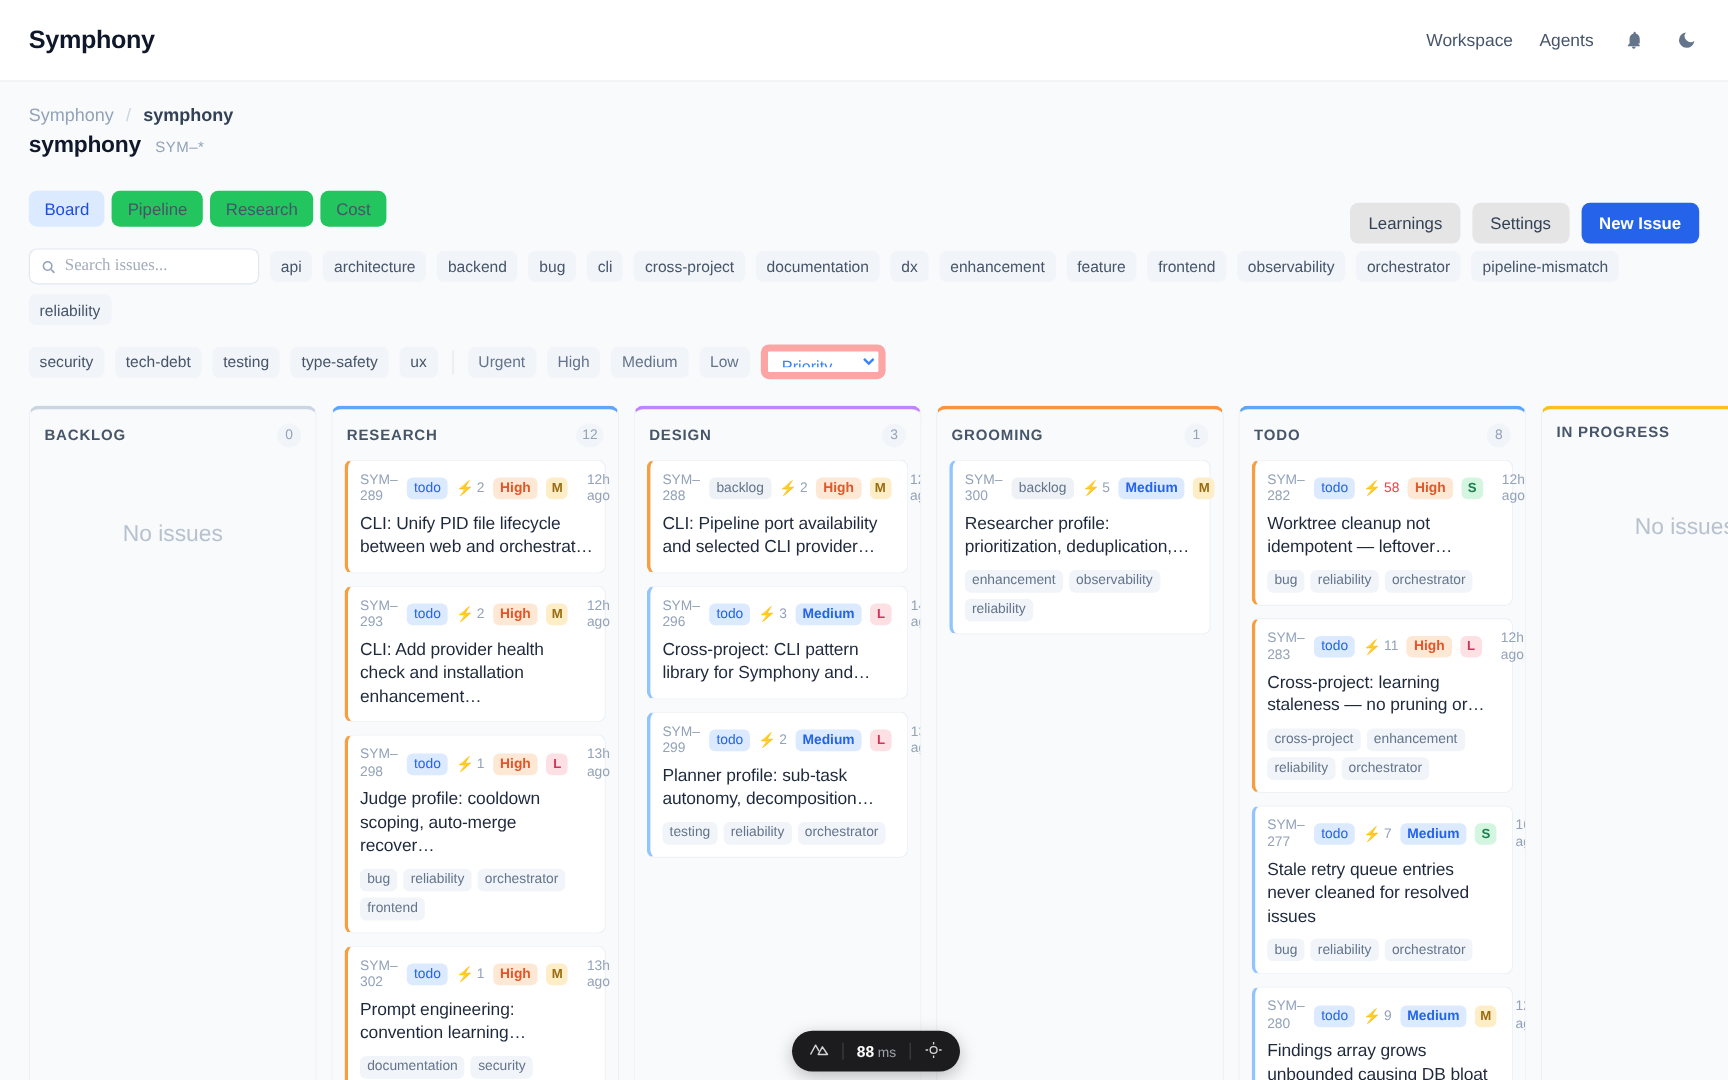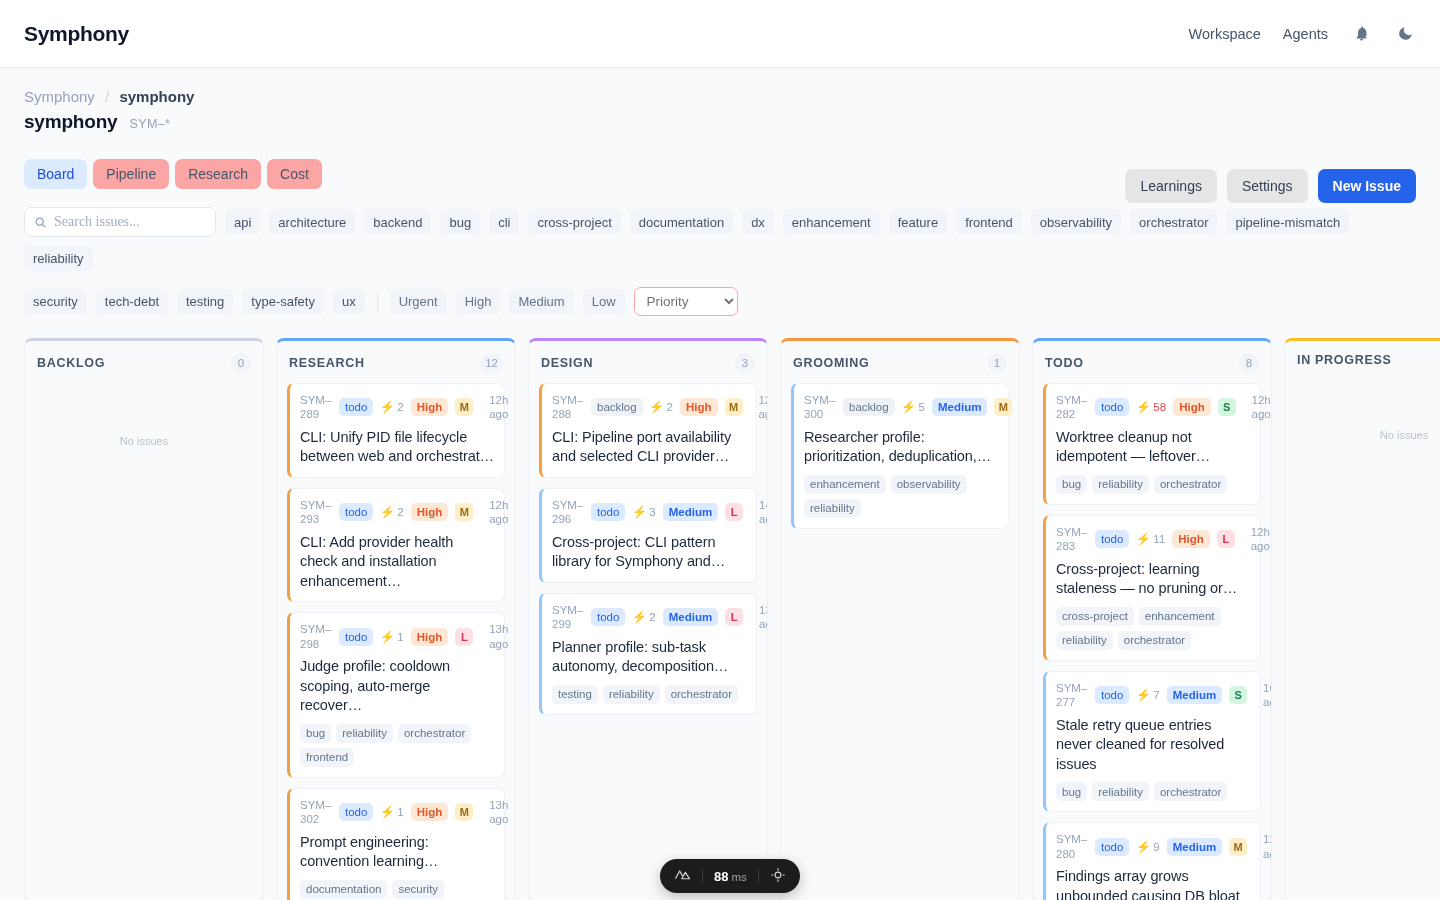--- a/index.html
+++ b/index.html
@@ -64,21 +64,21 @@
 
   
   .tabs {
     display: flex; gap: 6px;
     padding: 26px 24px 0 24px;
   }
   .tab {
     height: 30px; padding: 0 13px;
     display: flex; align-items: center;
     font-size: 14px; border-radius: 7px;
-    color: #475569; background: #fca5a5;
+    color: #475569; background: #22c55e;
     cursor: pointer;
   }
   .tab.active { background: #dbeafe; color: #1d4ed8; }
 
   
   .filters {
     padding: 18px 24px 0 24px;
     display: flex; flex-wrap: wrap;
     align-items: center; gap: 8px 9px;
     max-width: 1440px;
@@ -102,23 +102,23 @@
     height: 26px; padding: 0 9px;
     display: inline-flex; align-items: center;
     border-radius: 6px; background: #f1f5f9;
     font-size: 13px; color: #475569;
     cursor: pointer; white-space: nowrap;
   }
   .chip.prio { color: #64748b; }
   .fdivider { width: 1px; height: 20px; background: #e2e8f0; margin: 0 3px; }
   .prio-select {
     height: 29px; padding: 4px 8px;
-    border: 1px solid #fca5a5; border-radius: 7px;
+    border: 6px solid #fca5a5; border-radius: 7px;
     background: #ffffff; font-size: 13.5px;
-    font-family: inherit; color: #737373;
+    font-family: inherit; color: #3b82f6;
     cursor: pointer;
     min-width: 104px;
   }
 
   
   .board {
     display: flex; gap: 12px;
     padding: 22px 0 0 24px;
     height: 604px;
     overflow: hidden;
@@ -150,21 +150,21 @@
     display: flex; align-items: center; justify-content: center;
     padding: 0 5px;
   }
   .col-body {
     padding: 0 10px 10px 10px;
     display: flex; flex-direction: column; gap: 10px;
     overflow: hidden;
   }
   .empty {
     text-align: center; color: #b8c2cf;
-    font-size: 11px; padding-top: 52px;
+    font-size: 19px; padding-top: 52px;
   }
 
   
   .card {
     background: #ffffff;
     border: 1px solid #eef1f5;
     border-left: 3px solid #cbd5e1;
     border-radius: 7px;
     padding: 9px 10px 10px 10px;
     cursor: pointer;

